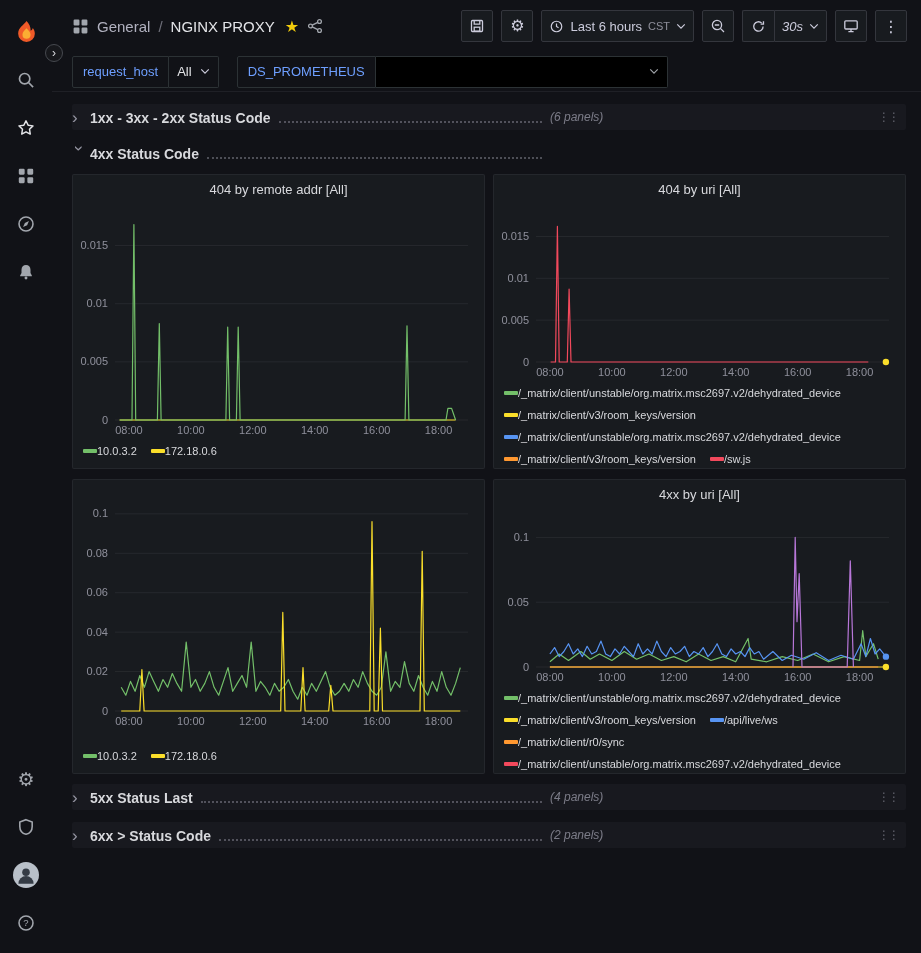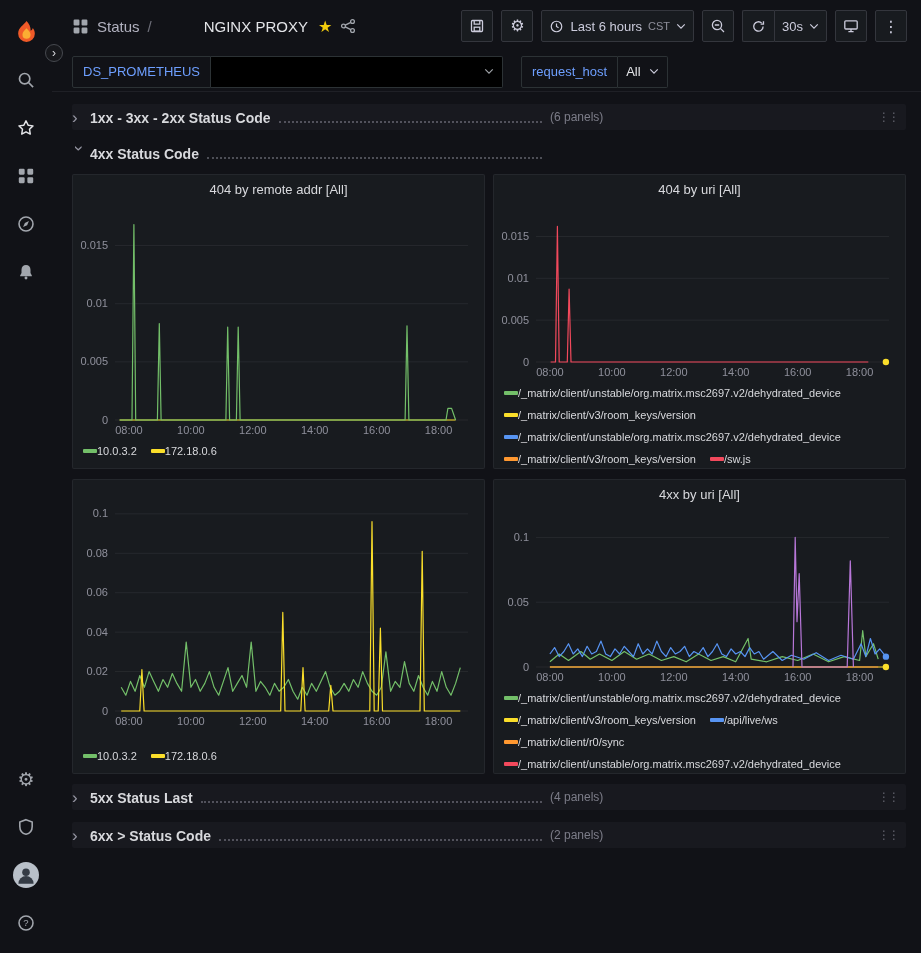--- a/index.html
+++ b/index.html
@@ -16,49 +16,49 @@
   .side-item.glyph{font-size:19px;color:#a2a6ad;font-family:"DejaVu Sans",sans-serif;}
   .collapse-btn{position:absolute;left:45px;top:44px;width:18px;height:18px;border-radius:50%;background:#17181c;border:1px solid #46494f;color:#d8d9dd;font-size:12px;line-height:14px;text-align:center;cursor:pointer;z-index:20;padding:0;}
 
   
   .main{flex:1;display:flex;flex-direction:column;min-width:0;}
 
   .navbar{height:52px;flex:0 0 52px;display:flex;align-items:center;padding:0 14px 0 20px;}
   .nav-left{display:flex;align-items:center;gap:8px;min-width:0;}
   .crumb-root{font-size:15px;color:rgba(204,204,220,0.85);cursor:pointer;}
   .crumb-sep{font-size:15px;color:rgba(204,204,220,0.5);}
-  .crumb-title{font-size:15px;color:#e3e4e8;margin-left:44px;}
+  .crumb-title{font-size:15px;color:#e3e4e8;}
   .fav-star{color:#f2cc0c;font-size:16px;cursor:pointer;margin-left:2px;font-family:"DejaVu Sans",sans-serif;}
   .nav-right{margin-left:auto;display:flex;align-items:center;gap:8px;}
   .tbtn{height:32px;min-width:32px;display:flex;align-items:center;justify-content:center;gap:6px;background:#181b1f;border:1px solid #34363d;border-radius:2px;color:#ccccdc;cursor:pointer;padding:0 7px;font-size:13px;}
   .tbtn .glyph{font-size:16px;line-height:1;font-family:"DejaVu Sans",sans-serif;}
   .btn-group{display:flex;align-items:stretch;}
   .btn-group .tbtn:first-child{border-right:none;border-top-right-radius:0;border-bottom-right-radius:0;}
-  .btn-group .tbtn:last-child{border-top-left-radius:0;border-bottom-left-radius:0;}
+  .btn-group .tbtn:last-child{border-top-left-radius:0;border-bottom-left-radius:0;font-style:italic;}
   .tz{font-size:11px;color:rgba(204,204,220,0.65);}
   .kebab{font-size:16px;font-family:"DejaVu Sans",sans-serif;}
 
   
   .subnav{height:40px;flex:0 0 40px;display:flex;align-items:center;gap:18px;padding:0 14px 0 20px;border-bottom:1px solid rgba(204,204,220,0.08);}
   .var-group{display:flex;align-items:stretch;height:32px;}
   .var-label{display:flex;align-items:center;padding:0 10px;border:1px solid #2c3235;border-radius:2px 0 0 2px;color:#6e9fff;font-size:13px;background:#111217;cursor:pointer;white-space:nowrap;}
   .var-value{display:flex;align-items:center;justify-content:space-between;border:1px solid #2c3235;border-left:none;border-radius:0 2px 2px 0;padding:0 8px;cursor:pointer;font-size:13px;color:#e3e4e8;gap:8px;}
   .var-value.redacted{width:292px;background:#000;}
   .caret-svg{flex:0 0 auto;}
 
   
   .content{flex:1;padding:6px 15px 0 20px;overflow:hidden;}
   .row-header{display:flex;align-items:center;height:26px;border-radius:2px;cursor:pointer;}
   .row-header.collapsed{background:rgba(204,204,220,0.04);padding-right:6px;}
   .row-left{flex:0 0 478px;display:flex;align-items:baseline;min-width:0;}
   .row-chevron{width:18px;color:rgba(204,204,220,0.7);font-size:17px;line-height:1;flex:0 0 18px;display:inline-block;}
   .row-header.expanded .row-chevron{transform:rotate(90deg) translate(1px,2px);}
   .row-title{font-size:14px;font-weight:700;color:#d8d9dd;white-space:nowrap;}
   .row-dots{flex:1;border-bottom:2px dotted rgba(204,204,220,0.32);margin:0 8px;height:11px;}
-  .row-count{font-size:12px;color:rgba(204,204,220,0.55);white-space:nowrap;}
+  .row-count{font-size:12px;font-style:italic;color:rgba(204,204,220,0.55);white-space:nowrap;}
   .drag-handle{margin-left:auto;color:rgba(204,204,220,0.4);font-size:12px;letter-spacing:-2px;font-family:"DejaVu Sans",sans-serif;cursor:grab;padding-right:2px;}
   .mt6{margin-top:6px;} .mt10{margin-top:10px;} .mt12{margin-top:12px;}
 
   .panels{display:grid;grid-template-columns:1fr 1fr;gap:10px 8px;margin:8px 0 10px;}
   .panel{background:#181b1f;border:1px solid rgba(204,204,220,0.07);border-radius:2px;height:295px;display:flex;flex-direction:column;min-width:0;}
   .panel-title{height:28px;flex:0 0 28px;display:flex;align-items:center;justify-content:center;font-size:13px;font-weight:500;color:#d8d9dd;cursor:pointer;}
   .chart-area{flex:1;min-height:0;padding:2px 4px 0 2px;}
   .chart-area svg{width:100%;height:100%;display:block;}
   .legend{flex:0 0 auto;display:flex;flex-wrap:wrap;align-items:flex-start;column-gap:14px;padding:2px 8px 6px 10px;overflow:hidden;}
   .legend.multi{max-height:88px;}
@@ -137,21 +137,21 @@
 <div class="main">
 
   <header class="navbar">
     <div class="nav-left">
       <svg viewBox="0 0 16 16" width="17" height="17">
         <rect x="1.5" y="1.5" width="5.5" height="5.5" rx="1" fill="#a2a6ad"></rect>
         <rect x="9" y="1.5" width="5.5" height="5.5" rx="1" fill="#a2a6ad"></rect>
         <rect x="1.5" y="9" width="5.5" height="5.5" rx="1" fill="#a2a6ad"></rect>
         <rect x="9" y="9" width="5.5" height="5.5" rx="1" fill="#a2a6ad"></rect>
       </svg>
-      <span class="crumb-root">Status</span>
+      <span class="crumb-root">General</span>
       <span class="crumb-sep">/</span>
       <span class="crumb-title">NGINX PROXY</span>
       <span class="fav-star">★</span>
       <svg viewBox="0 0 16 16" width="16" height="16" style="cursor:pointer;">
         <circle cx="12.5" cy="3.5" r="1.9" fill="none" stroke="#a2a6ad" stroke-width="1.3"></circle>
         <circle cx="3.5" cy="8" r="1.9" fill="none" stroke="#a2a6ad" stroke-width="1.3"></circle>
         <circle cx="12.5" cy="12.5" r="1.9" fill="none" stroke="#a2a6ad" stroke-width="1.3"></circle>
         <path d="M5.2 7.1l5.6-2.8M5.2 8.9l5.6 2.8" stroke="#a2a6ad" stroke-width="1.3"></path>
       </svg>
     </div>
@@ -205,34 +205,34 @@
         </svg>
       </button>
       <button class="tbtn">
           <span class="kebab">⋮</span>
         </button>
     </div>
   </header>
 
   <div class="subnav">
     <div class="var-group">
+      <span class="var-label">request_host</span>
+      <span class="var-value">
+        <span>All</span>
+        <svg class="caret-svg" viewBox="0 0 12 8" width="10" height="7">
+          <path d="M1.5 1.5L6 6l4.5-4.5" fill="none" stroke="#ccccdc" stroke-width="1.4"></path>
+        </svg>
+      </span>
+    </div>
+    <div class="var-group">
       <span class="var-label">DS_PROMETHEUS</span>
       <span class="var-value redacted">
         <span></span>
         <svg class="caret-svg" viewBox="0 0 12 8" width="10" height="7">
           <path d="M1.5 1.5L6 6l4.5-4.5" fill="none" stroke="#9fa3a8" stroke-width="1.4"></path>
-        </svg>
-      </span>
-    </div>
-    <div class="var-group">
-      <span class="var-label">request_host</span>
-      <span class="var-value">
-        <span>All</span>
-        <svg class="caret-svg" viewBox="0 0 12 8" width="10" height="7">
-          <path d="M1.5 1.5L6 6l4.5-4.5" fill="none" stroke="#ccccdc" stroke-width="1.4"></path>
         </svg>
       </span>
     </div>
   </div>
 
   <div class="content">
 
     <div class="row-header collapsed mt6">
       <div class="row-left">
         <span class="row-chevron">›</span>

